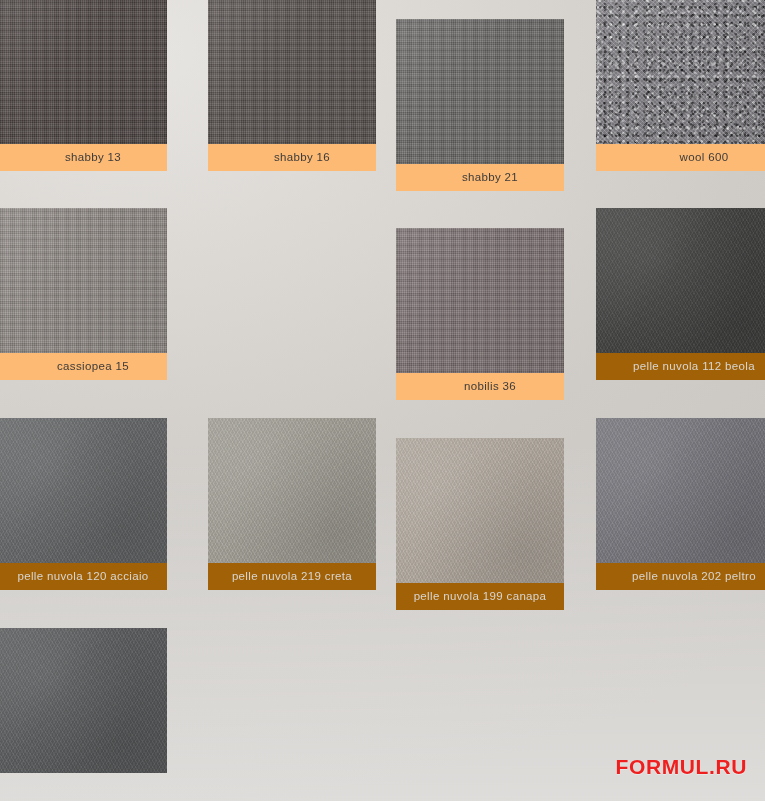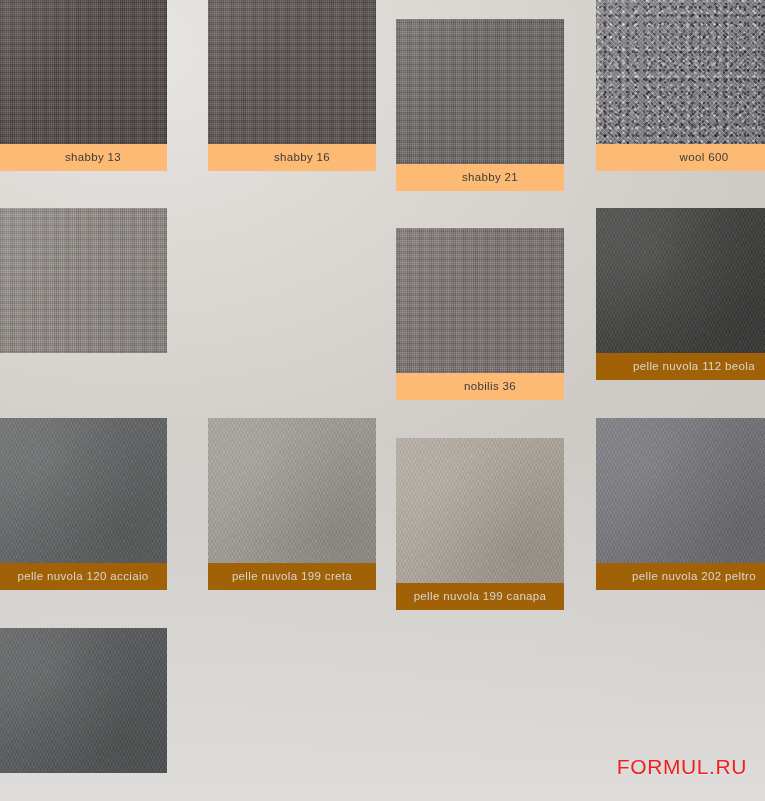--- a/index.html
+++ b/index.html
@@ -119,21 +119,21 @@
 
   
   .shade{
     position:absolute;inset:0;pointer-events:none;
     background:linear-gradient(128deg, rgba(255,255,255,.10) 0%, rgba(255,255,255,0) 42%, rgba(0,0,0,.07) 100%);
   }
 
   
   #watermark{
     position:absolute;right:18px;bottom:22px;
-    color:#f01f1f;font-size:21px;font-weight:normal;letter-spacing:.6px;
+    color:#f01f1f;font-size:21px;font-weight:bold;letter-spacing:.6px;
     font-family:"Liberation Sans", sans-serif;
     text-shadow:0 1px 0 rgba(255,255,255,.35);
     user-select:none;
   }
 </style>
 </head>
 <body>
 
 <div id="bg"></div>
 
@@ -159,20 +159,21 @@
     <div class="tile c3 r0">
       <div class="swatch tx-wool" style="background-color: rgb(141, 139, 144);">
         <div class="shade"></div>
       </div>
       <div class="caption light">wool 600</div>
     </div>
     <div class="tile c0 r1">
       <div class="swatch tx-linen" style="background-color: rgb(144, 138, 133);">
         <div class="shade"></div>
       </div>
+      <div class="caption light">cassiopea 15</div>
     </div>
     <div class="tile c2 r1">
       <div class="swatch tx-linen" style="background-color: rgb(124, 112, 113);">
         <div class="shade"></div>
       </div>
       <div class="caption light">nobilis 36</div>
     </div>
     <div class="tile c3 r1">
       <div class="swatch tx-leather" style="background-color: rgb(67, 67, 66);">
         <div class="shade"></div>
@@ -182,21 +183,21 @@
     <div class="tile c0 r2">
       <div class="swatch tx-leather" style="background-color: rgb(103, 105, 106);">
         <div class="shade"></div>
       </div>
       <div class="caption dark">pelle nuvola 120 acciaio</div>
     </div>
     <div class="tile c1 r2">
       <div class="swatch tx-leather" style="background-color: rgb(165, 162, 153);">
         <div class="shade"></div>
       </div>
-      <div class="caption dark">pelle nuvola 199 creta</div>
+      <div class="caption dark">pelle nuvola 219 creta</div>
     </div>
     <div class="tile c2 r2">
       <div class="swatch tx-leather" style="background-color: rgb(181, 172, 162);">
         <div class="shade"></div>
       </div>
       <div class="caption dark">pelle nuvola 199 canapa</div>
     </div>
     <div class="tile c3 r2">
       <div class="swatch tx-leather" style="background-color: rgb(120, 120, 126);">
         <div class="shade"></div>

